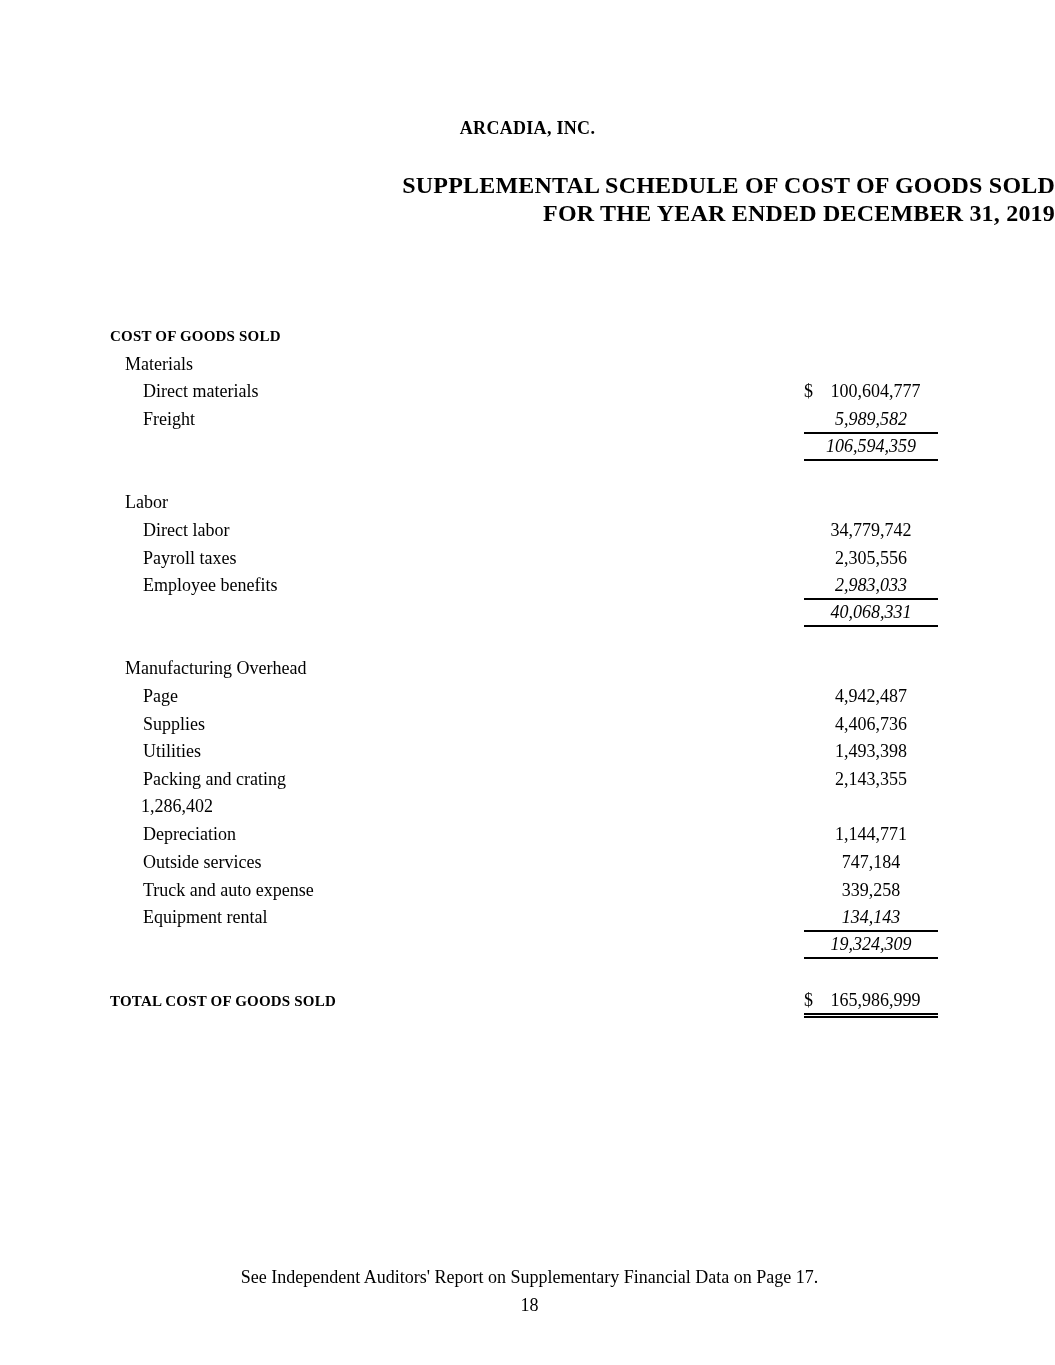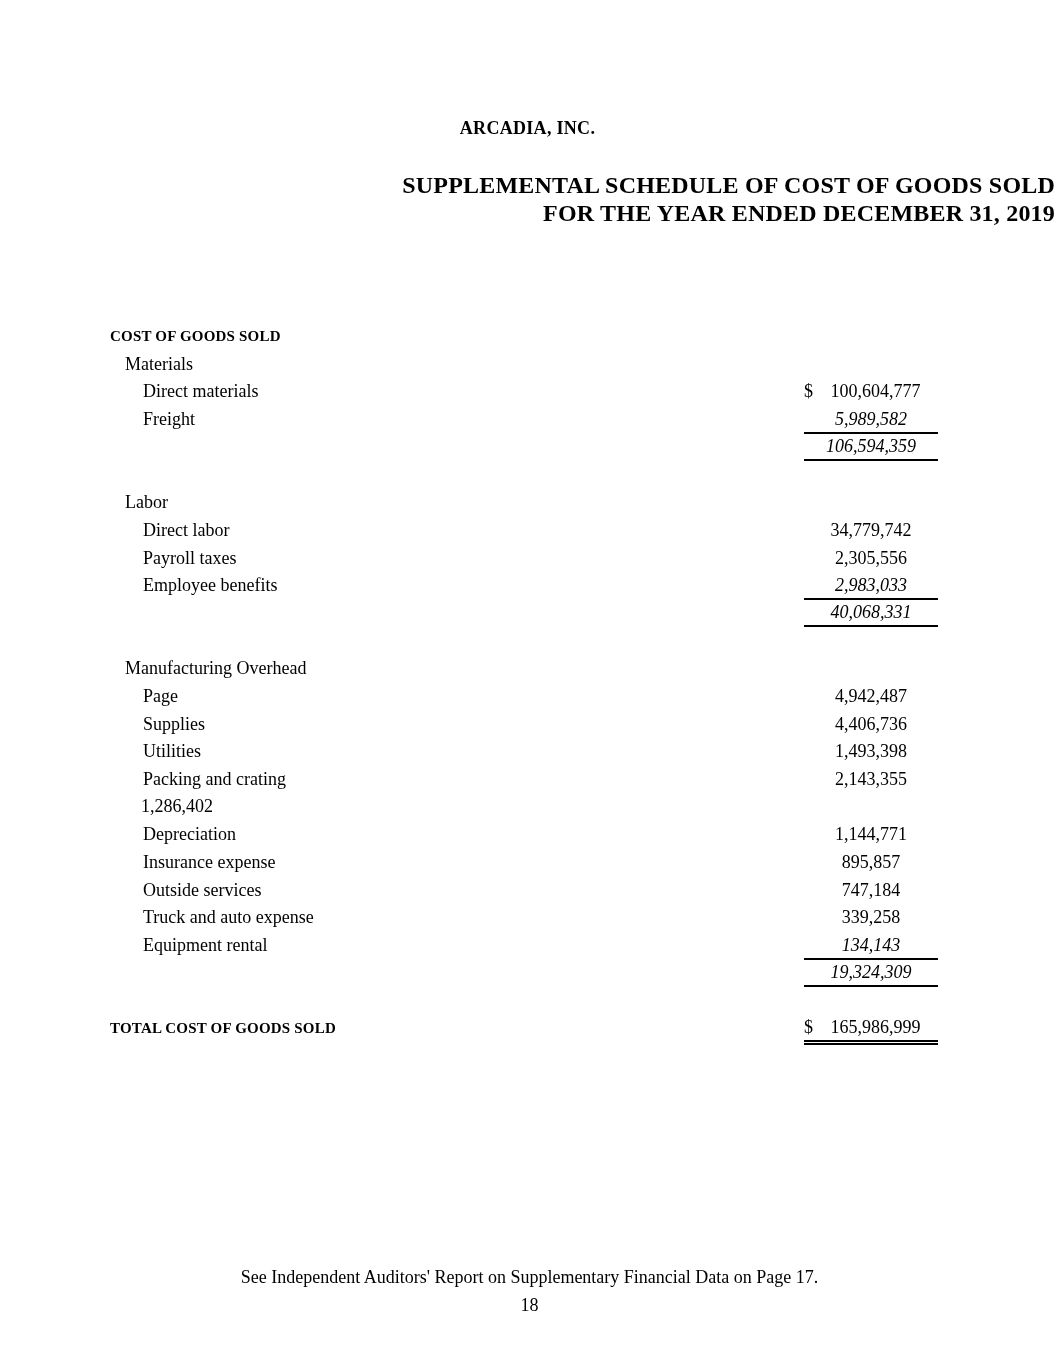--- a/index.html
+++ b/index.html
@@ -186,27 +186,20 @@
           </span>
         </div>
         <div class="row">
           <span class="lbl indent-2">Depreciation</span>
           <span class="amt">
             <span class="dollar"></span>
             <span class="num">1,144,771</span>
           </span>
         </div>
         <div class="row">
-          <span class="lbl indent-2">Insurance expense</span>
-          <span class="amt">
-            <span class="dollar"></span>
-            <span class="num">895,857</span>
-          </span>
-        </div>
-        <div class="row">
           <span class="lbl indent-2">Outside services</span>
           <span class="amt">
             <span class="dollar"></span>
             <span class="num">747,184</span>
           </span>
         </div>
         <div class="row">
           <span class="lbl indent-2">Truck and auto expense</span>
           <span class="amt">
             <span class="dollar"></span>

